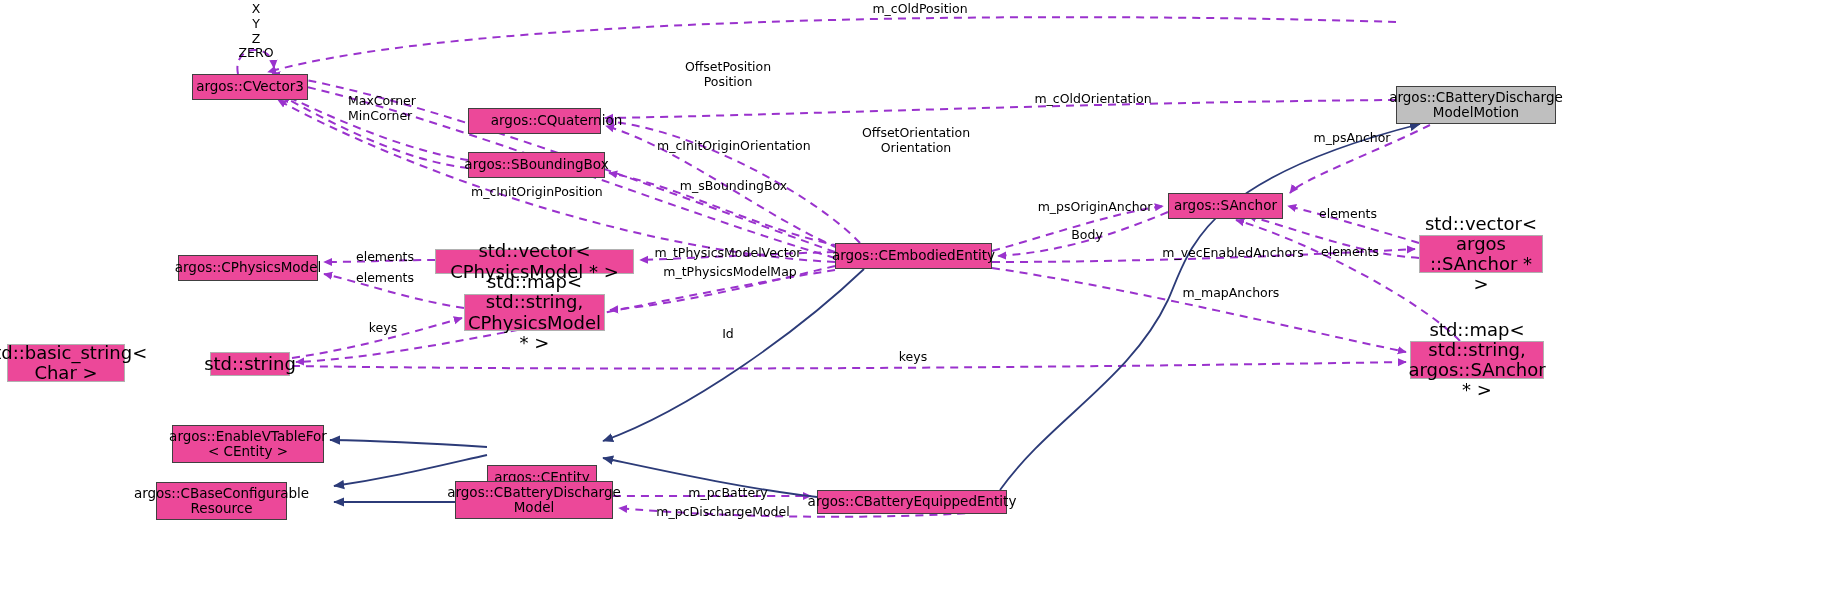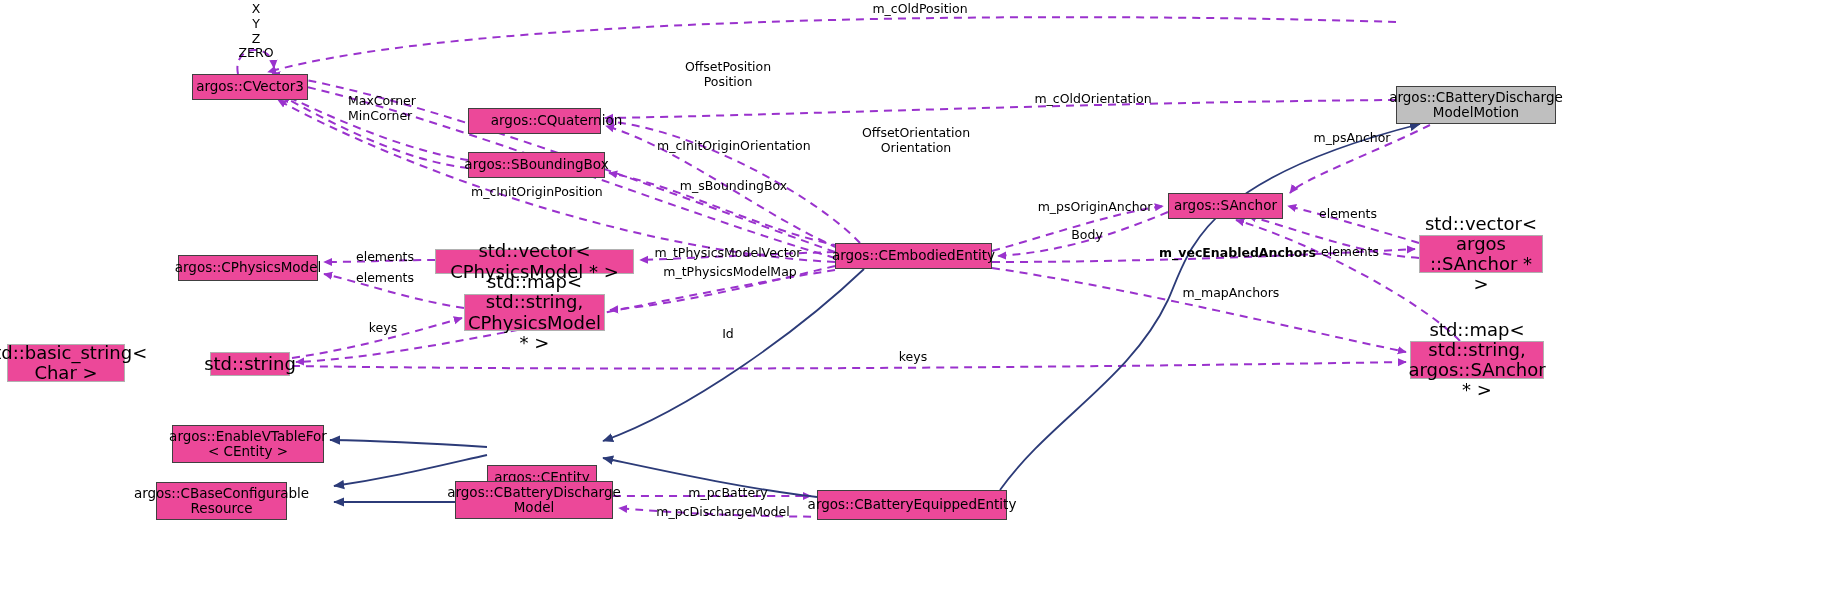--- a/index.html
+++ b/index.html
@@ -168,21 +168,21 @@
   <div class="node tmpl" style="left:7px;   top:344px; width:118px; height:38px;">std::basic_string&lt;
 Char &gt;</div>
   <div class="node tmpl" style="left:210px; top:352px; width:80px;  height:24px;">std::string</div>
   <div class="node cls" style="left:172px; top:425px; width:152px; height:38px;">argos::EnableVTableFor
 &lt; CEntity &gt;</div>
   <div class="node cls" style="left:156px; top:482px; width:131px; height:38px;">argos::CBaseConfigurable
 Resource</div>
   <div class="node cls" style="left:487px; top:437px; width:110px; height:26px;margin-top:28px;">argos::CEntity</div>
   <div class="node cls" style="left:455px; top:481px; width:158px; height:38px;">argos::CBatteryDischarge
 Model</div>
-  <div class="node cls" style="left:817px; top:490px; width:190px; height:30px;">argos::CBatteryEquippedEntity</div>
+  <div class="node cls" style="left:817px; top:490px; width:190px; height:24px;">argos::CBatteryEquippedEntity</div>
 
   <div class="edge-label" style="left:237px;  top:2px;   width:38px;">X
 Y
 Z
 ZERO</div>
   <div class="edge-label" style="left:866px;  top:2px;   width:108px;">m_cOldPosition</div>
   <div class="edge-label" style="left:678px;  top:60px;  width:100px;">OffsetPosition
 Position</div>
   <div class="edge-label" style="left:1028px; top:92px;  width:130px;">m_cOldOrientation</div>
   <div class="edge-label left" style="left:348px; top:94px;  width:80px;">MaxCorner
@@ -193,21 +193,21 @@
 Orientation</div>
   <div class="edge-label" style="left:677px;  top:179px; width:113px;">m_sBoundingBox</div>
   <div class="edge-label" style="left:471px;  top:185px; width:130px;">m_cInitOriginPosition</div>
   <div class="edge-label" style="left:1003px; top:200px; width:126px;margin-left:29px;">m_psOriginAnchor</div>
   <div class="edge-label" style="left:1317px; top:207px; width:62px;">elements</div>
   <div class="edge-label" style="left:1067px; top:228px; width:40px;">Body</div>
   <div class="edge-label" style="left:354px; top:250px; width:62px;">elements</div>
   <div class="edge-label" style="left:354px;  top:271px; width:62px;">elements</div>
   <div class="edge-label" style="left:654px;  top:246px; width:148px;">m_tPhysicsModelVector</div>
   <div class="edge-label" style="left:661px;  top:265px; width:138px;">m_tPhysicsModelMap</div>
-  <div class="edge-label" style="left:1159px; top:246px; width:148px;font-weight:bold;">m_vecEnabledAnchors</div>
+  <div class="edge-label" style="left:1159px; top:246px; width:148px;">m_vecEnabledAnchors</div>
   <div class="edge-label" style="left:1319px; top:245px; width:62px;">elements</div>
   <div class="edge-label" style="left:1177px; top:286px; width:108px;">m_mapAnchors</div>
   <div class="edge-label" style="left:365px;  top:321px; width:36px;">keys</div>
   <div class="edge-label" style="left:718px;  top:327px; width:20px;">Id</div>
   <div class="edge-label" style="left:895px;  top:350px; width:36px;">keys</div>
   <div class="edge-label" style="left:683px;  top:486px; width:90px;">m_pcBattery</div>
   <div class="edge-label" style="left:656px;  top:505px; width:134px;">m_pcDischargeModel</div>
 
 </div>
 

